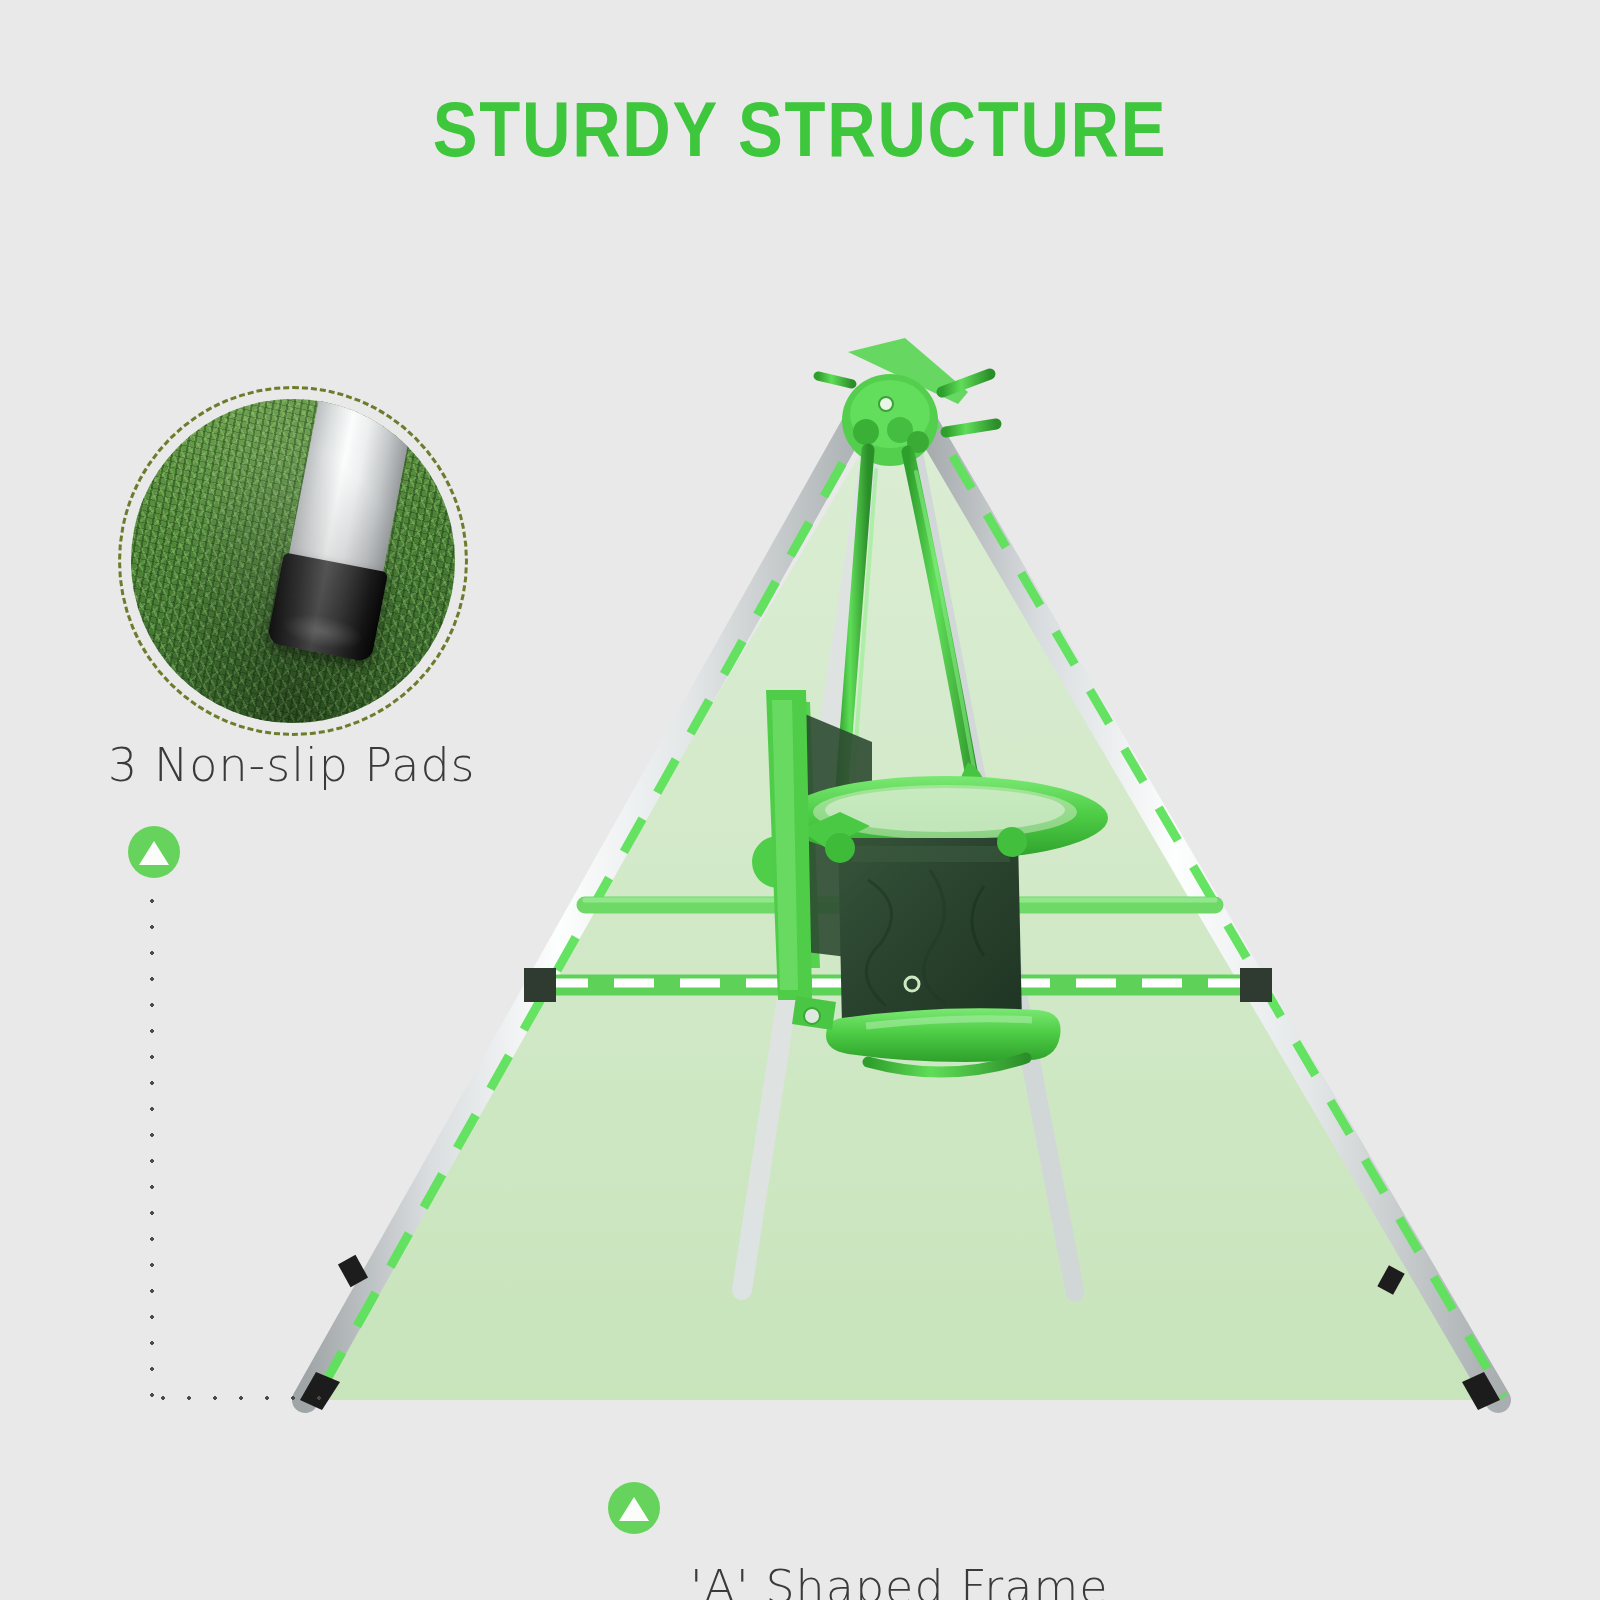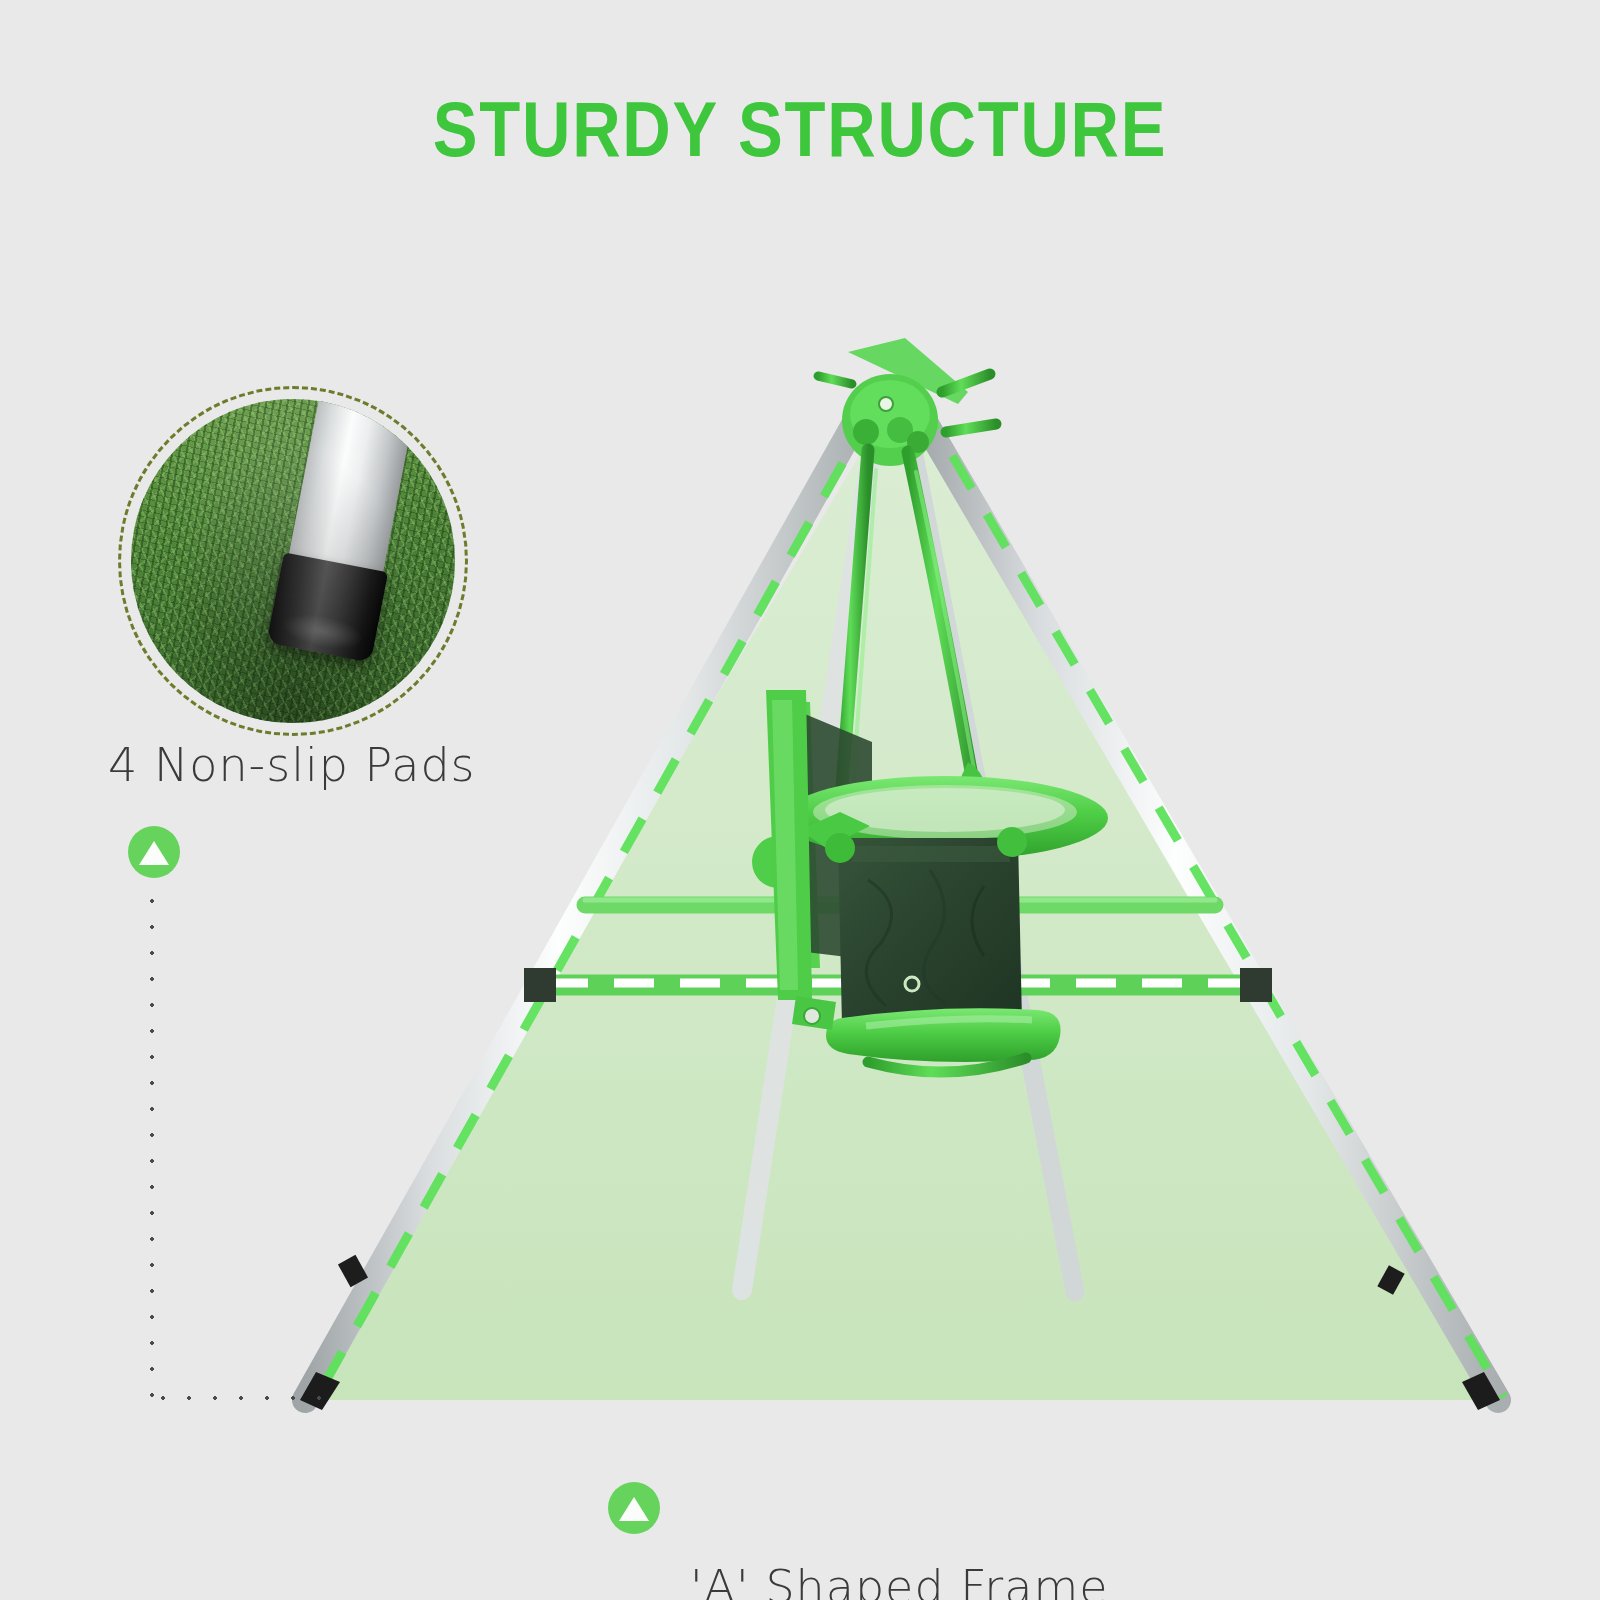--- a/index.html
+++ b/index.html
@@ -265,21 +265,21 @@
       <div class="grass-tex"></div>
       <div class="tube">
         <div class="tube-body"></div>
         <div class="tube-cap"></div>
       </div>
       <div class="grass-shade"></div>
     </div>
     <div class="inset-dash"></div>
   </div>
 
-  <div class="inset-caption">4 Non-slip Pads</div>
+  <div class="inset-caption">3 Non-slip Pads</div>
 
   <div class="badge" id="badge-pads"></div>
   <div class="badge" id="badge-frame"></div>
 
   <div class="leader-v"></div>
   <div class="leader-h"></div>
 
   <div class="bottom-caption">'A' Shaped Frame</div>
 
 </div>

